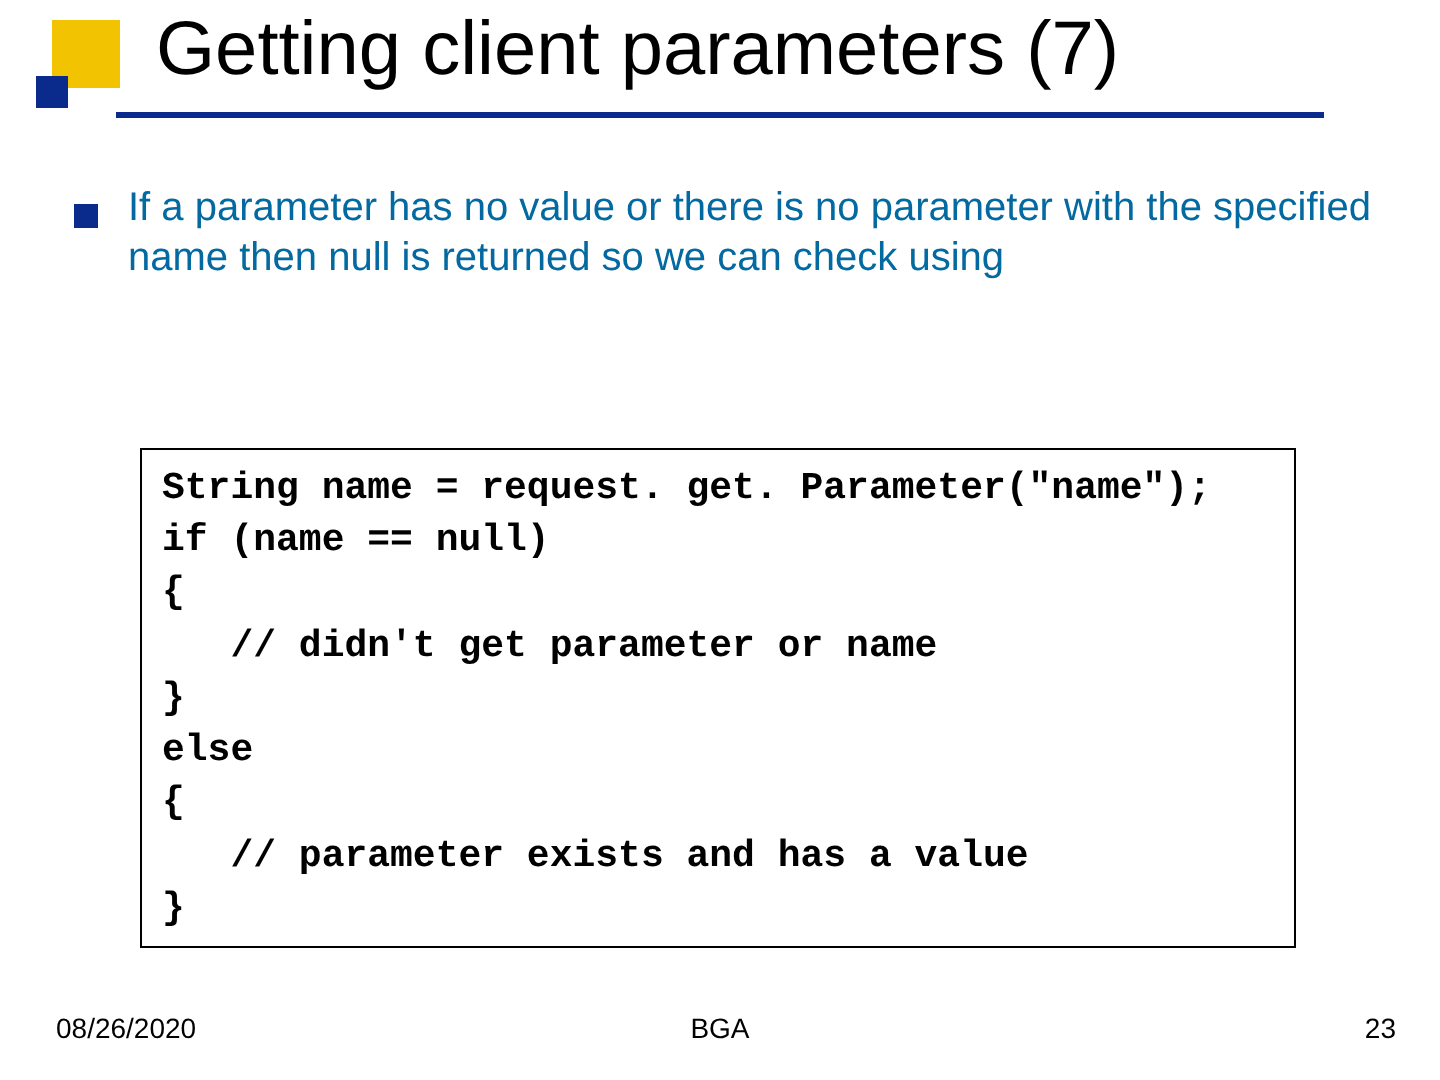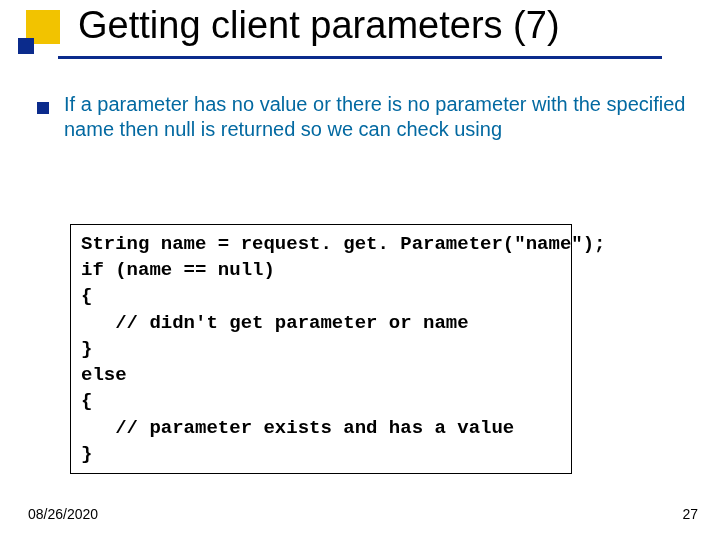--- a/index.html
+++ b/index.html
@@ -75,21 +75,21 @@
     margin-left: 34px;
     font-size: 20px;
     line-height: 1.25;
     color: #0369a1;
     font-family: Verdana, Geneva, sans-serif;
   }
   .code-box {
     position: absolute;
     left: 70px;
     top: 224px;
-    width: 502px;
+    width: 578px;
     border: 1.5px solid #000000;
     padding: 6px 10px 6px 10px;
     box-sizing: border-box;
   }
   .code {
     font-family: "Courier New", Courier, monospace;
     font-weight: bold;
     font-size: 19px;
     line-height: 1.38;
     white-space: pre;
@@ -146,15 +146,16 @@
 {
    // didn't get parameter or name
 }
 else
 {
    // parameter exists and has a value
 }</div>
   </div>
 
   <div class="footer-date">08/26/2020</div>
-  <div class="footer-num">27</div>
+  <div class="footer-center">BGA</div>
+  <div class="footer-num">23</div>
 
 </div>
 
 </body></html>

